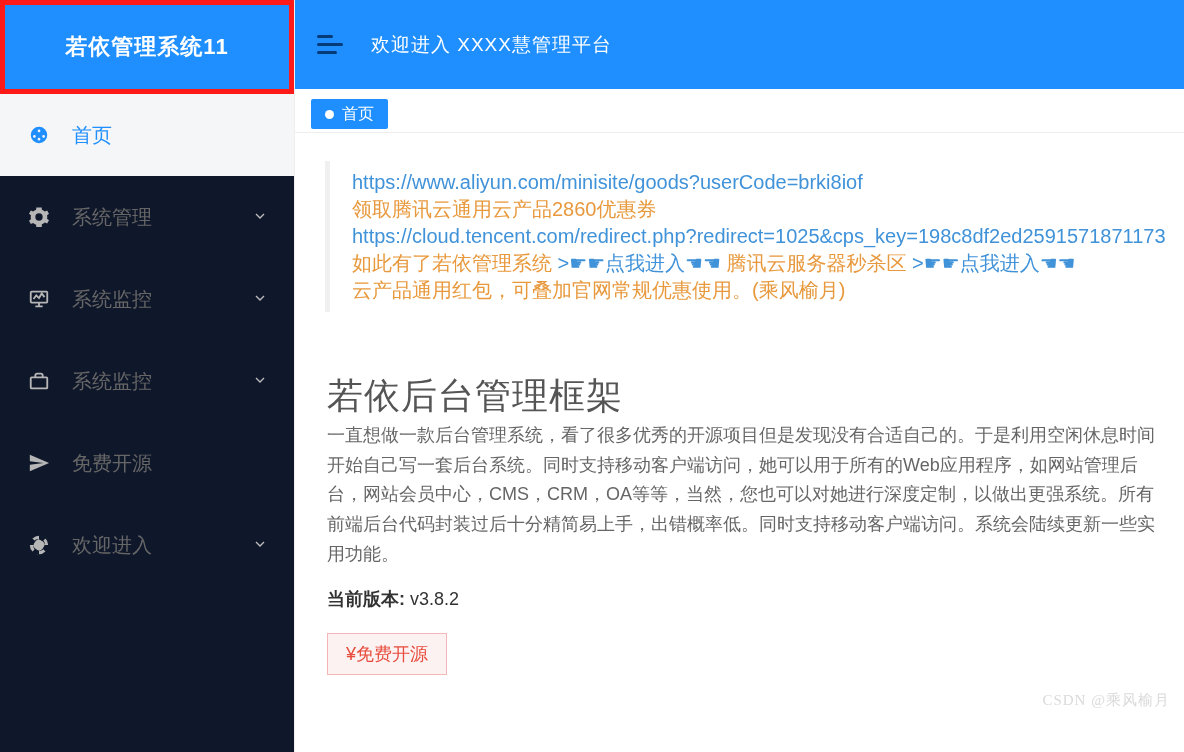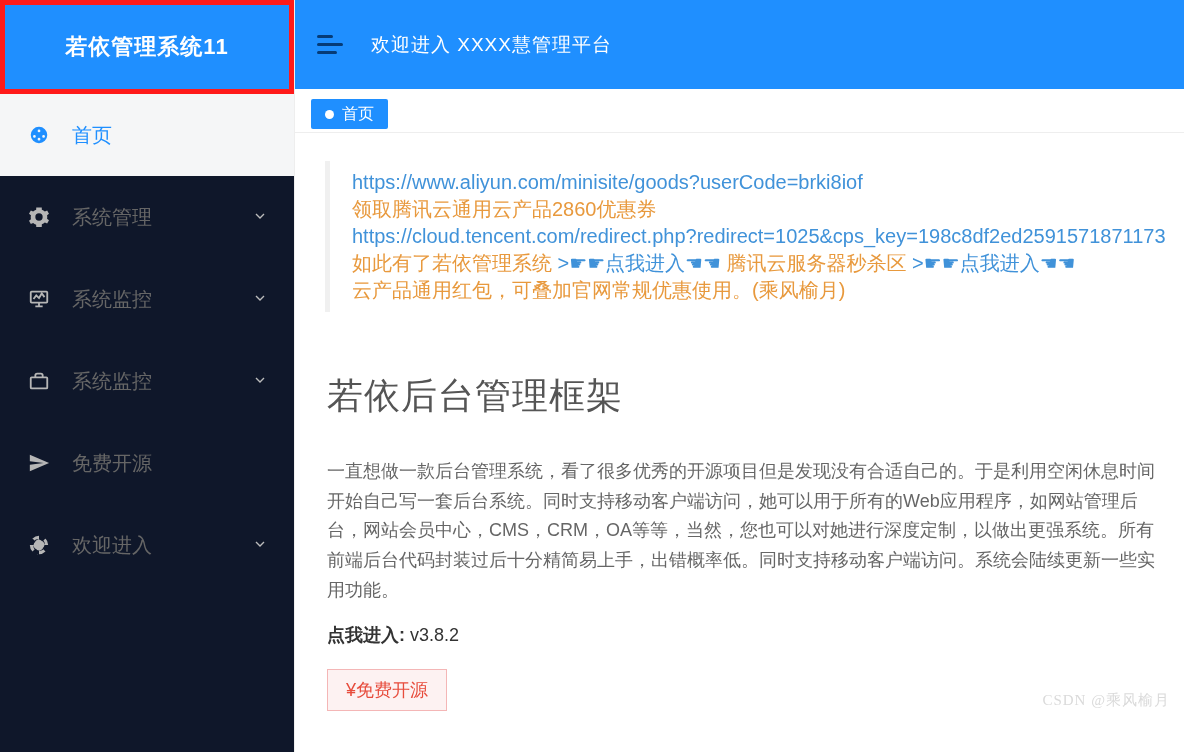--- a/index.html
+++ b/index.html
@@ -30,21 +30,21 @@
   .tabs-row { padding:10px 0 0 16px; height:44px; border-bottom:1px solid #eee; background:#fff; }
   .tab { display:inline-flex; align-items:center; height:30px; background:#1f8fff; color:#fff; font-size:16px; padding:0 14px; border-radius:2px; cursor:pointer;}
   .tab .dot { width:9px; height:9px; border-radius:50%; background:#fff; margin-right:8px; display:inline-block;}
   .content { flex:1; overflow:auto; background:#fff; }
   .promo { margin:28px 0 0 30px; border-left:5px solid #f0f0f0; padding:8px 0 8px 22px; font-size:20px; line-height:1.35; }
   .promo .orange { color:#e8993d; }
   .promo .link { color:#4092d9; }
   .promo .segment { display:inline; }
   .spacer { height:60px; }
   .article { padding:0 0 30px 32px; }
-  .article h1 { font-size:36px; font-weight:400; color:#555; margin-bottom:36px; letter-spacing:1px;}
+  .article h1 { font-size:36px; font-weight:400; color:#555; letter-spacing:1px;}
   .article p.body { font-size:18px; color:#666; line-height:1.65; max-width:840px; }
   .version { font-size:18px; margin-top:18px; color:#333;}
   .version b { font-weight:700; }
   .btn-free { display:inline-block; margin-top:22px; padding:8px 18px; border:1px solid #f4b6b6; color:#e74c3c; background:#fdf2f2; border-radius:0; font-size:18px; cursor:pointer;}
   .watermark { position:absolute; right:14px; bottom:42px; color:#dadada; font-size:15px; letter-spacing:1px; user-select:none; pointer-events:none; font-family: Liberation Serif, serif;}
   .root { position:relative; width:1184px; height:752px; }
 </style>
 </head>
 <body>
 <div class="root">
@@ -165,21 +165,21 @@
         </div>
         <div class="orange">云产品通用红包，可叠加官网常规优惠使用。(乘风榆月)</div>
       </div>
 
       <div class="spacer"></div>
 
       <div class="article">
         <h1>若依后台管理框架</h1>
         <p class="body">一直想做一款后台管理系统，看了很多优秀的开源项目但是发现没有合适自己的。于是利用空闲休息时间开始自己写一套后台系统。同时支持移动客户端访问，她可以用于所有的Web应用程序，如网站管理后台，网站会员中心，CMS，CRM，OA等等，当然，您也可以对她进行深度定制，以做出更强系统。所有前端后台代码封装过后十分精简易上手，出错概率低。同时支持移动客户端访问。系统会陆续更新一些实用功能。</p>
         <p class="version">
-          <b>点我进入:</b>
+          <b>当前版本:</b>
           <span> v3.8.2</span>
         </p>
         <div class="btn-free">¥免费开源</div>
       </div>
     </div>
   </main>
 
 </div>
 <div class="watermark">CSDN @乘风榆月</div>
 </div>

